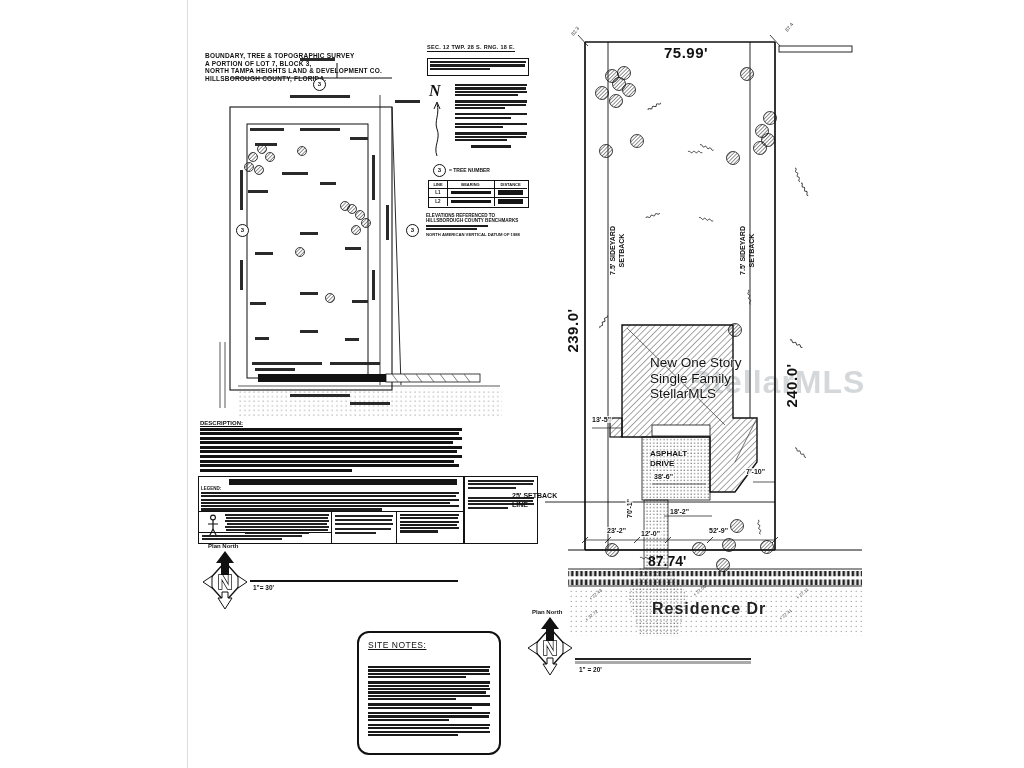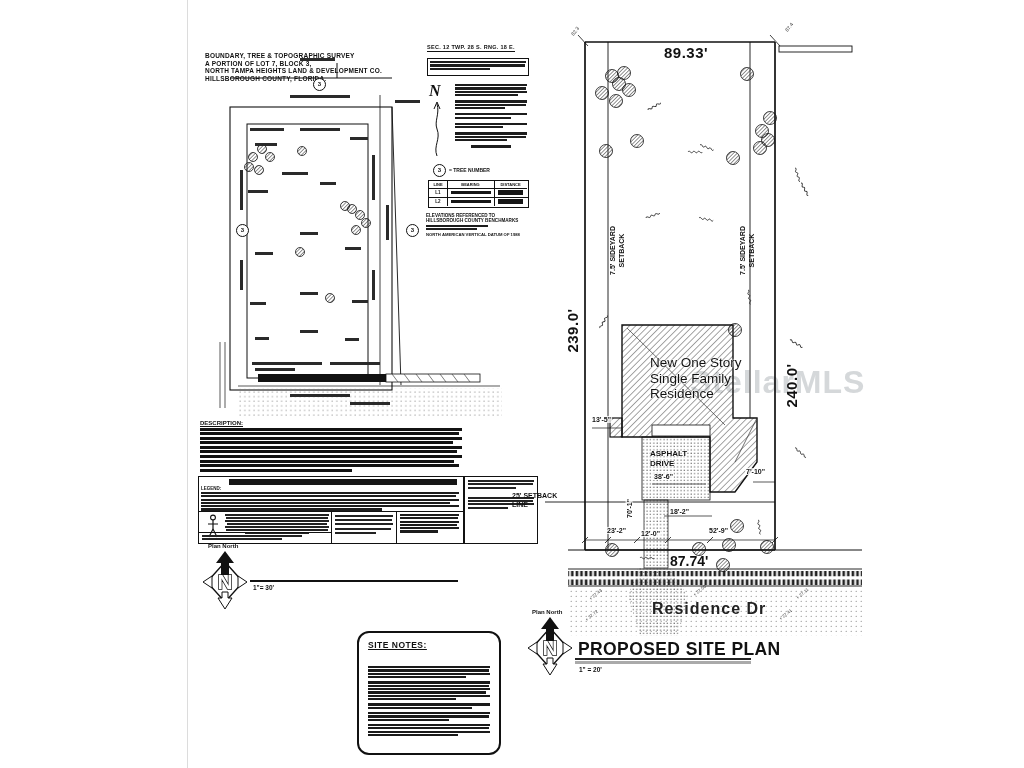--- a/index.html
+++ b/index.html
@@ -222,21 +222,21 @@
     <polygon points="23,0 32,12 27,12 27,24 19,24 19,12 14,12" fill="#111"></polygon>
     <polygon points="23,58 30,47 26,47 26,41 20,41 20,47 16,47" fill="#fff" stroke="#111" stroke-width="1"></polygon>
     <polygon points="1,31 10,25 10,37" fill="#fff" stroke="#111" stroke-width="1"></polygon>
     <polygon points="45,31 36,25 36,37" fill="#fff" stroke="#111" stroke-width="1"></polygon>
     <text x="23" y="38" text-anchor="middle" font-size="21" font-weight="bold" fill="#fff" stroke="#111" stroke-width="1.5" style="paint-order:stroke;">N</text>
   </svg>
   <div class="abs" style="left:250px;top:580px;width:208px;height:2px;background:#111;"></div>
   <div class="abs scale" style="left:253px;top:584px;">1"= 30'</div>
 
   <div class="abs" style="left:357px;top:631px;width:140px;height:120px;border:2.5px solid #111;border-radius:12px;">
-    <div style="margin:7px 0 16px 9px;font-size:8.5px;font-weight:bold;text-decoration:underline;letter-spacing:.5px;">SITE NOTES:</div>
+    <div style="margin:7px 0 16px 9px;font-size:8.5px;font-weight:normal;text-decoration:underline;letter-spacing:.5px;">SITE NOTES:</div>
     <div style="margin:4px 9px 0 9px;">
         <div style="height: 2.2px; margin-bottom: 1.2px; background: rgb(26, 26, 26); width: 100%;"></div>
         <div style="height: 2.2px; margin-bottom: 1.2px; background: rgb(26, 26, 26); width: 99%;"></div>
         <div style="height: 2.2px; margin-bottom: 1.2px; background: rgb(26, 26, 26); width: 100%;"></div>
         <div style="height: 2.2px; margin-bottom: 1.2px; background: rgb(26, 26, 26); width: 80%;"></div>
       </div>
     <div style="margin:3px 9px 0 9px;">
         <div style="height: 2.2px; margin-bottom: 1.2px; background: rgb(26, 26, 26); width: 100%;"></div>
         <div style="height: 2.2px; margin-bottom: 1.2px; background: rgb(26, 26, 26); width: 99%;"></div>
         <div style="height: 2.2px; margin-bottom: 1.2px; background: rgb(26, 26, 26); width: 100%;"></div>
@@ -432,33 +432,33 @@
         <path d="M0,0 c1.6,-2.8 3.2,2.8 4.8,0 c1.6,-2.8 3.2,2.8 4.8,0 c1.6,-2.8 3.2,2.8 4.8,0" fill="none" stroke="#333" stroke-width=".9" transform="translate(700,145) rotate(20)"></path>
         <path d="M0,0 c1.6,-2.8 3.2,2.8 4.8,0 c1.6,-2.8 3.2,2.8 4.8,0 c1.6,-2.8 3.2,2.8 4.8,0" fill="none" stroke="#333" stroke-width=".9" transform="translate(795,168) rotate(70)"></path>
         <path d="M0,0 c1.6,-2.8 3.2,2.8 4.8,0 c1.6,-2.8 3.2,2.8 4.8,0 c1.6,-2.8 3.2,2.8 4.8,0" fill="none" stroke="#333" stroke-width=".9" transform="translate(801,183) rotate(60)"></path>
         <path d="M0,0 c1.6,-2.8 3.2,2.8 4.8,0 c1.6,-2.8 3.2,2.8 4.8,0 c1.6,-2.8 3.2,2.8 4.8,0" fill="none" stroke="#333" stroke-width=".9" transform="translate(758,520) rotate(80)"></path>
         <path d="M0,0 c1.6,-2.8 3.2,2.8 4.8,0 c1.6,-2.8 3.2,2.8 4.8,0 c1.6,-2.8 3.2,2.8 4.8,0" fill="none" stroke="#333" stroke-width=".9" transform="translate(795,448) rotate(40)"></path>
         <path d="M0,0 c1.6,-2.8 3.2,2.8 4.8,0 c1.6,-2.8 3.2,2.8 4.8,0 c1.6,-2.8 3.2,2.8 4.8,0" fill="none" stroke="#333" stroke-width=".9" transform="translate(640,558) rotate(0)"></path>
         <path d="M0,0 c1.6,-2.8 3.2,2.8 4.8,0 c1.6,-2.8 3.2,2.8 4.8,0 c1.6,-2.8 3.2,2.8 4.8,0" fill="none" stroke="#333" stroke-width=".9" transform="translate(688,152) rotate(0)"></path>
       </g>
   </svg>
 
-  <div class="abs bigdim" style="left:664px;top:44px;">89.33'</div>
+  <div class="abs bigdim" style="left:664px;top:44px;">75.99'</div>
   <div class="abs bigdim rot90" style="left:542px;top:322px;width:60px;text-align:center;">239.0'</div>
   <div class="abs bigdim rot90" style="left:761px;top:377px;width:60px;text-align:center;">240.0'</div>
-  <div class="abs" style="left:648px;top:553px;font-size:14px;font-weight:bold;margin-left:22px;">87.74'</div>
+  <div class="abs" style="left:648px;top:553px;font-size:14px;font-weight:bold;">87.74'</div>
 
   <div class="abs sideyard rot90 pre" style="left:572px;top:242px;">7.5' SIDEYARD
 SETBACK</div>
   <div class="abs sideyard rot90 pre" style="left:702px;top:242px;">7.5' SIDEYARD
 SETBACK</div>
 
   <div class="abs resid pre halo" style="left:650px;top:355px;">New One Story
 Single Family
-Residence</div>
+StellarMLS</div>
   <div class="abs pre halo" style="left:650px;top:449px;font-size:8px;font-weight:bold;line-height:9.5px;">ASPHALT
 DRIVE</div>
   <div class="abs pre" style="left:512px;top:492px;font-size:7px;font-weight:bold;line-height:8.5px;">25' SETBACK
 LINE</div>
 
   <div class="abs corner" style="left:570px;top:28px;">82.3</div>
   <div class="abs corner" style="left:784px;top:24px;">87.4</div>
 
   <div id="pr-dims">
       <div class="abs dim halo" style="left: 591px; top: 416px;">13'-5"</div>
@@ -482,18 +482,17 @@
 
   <div class="abs t6b" style="left:532px;top:609px;">Plan North</div>
   <svg class="abs" style="left:527px;top:617px;" width="46" height="58" viewBox="0 0 46 58">
     <polygon points="23,11 41,31 23,51 5,31" fill="none" stroke="#111" stroke-width="1.4"></polygon>
     <polygon points="23,0 32,12 27,12 27,24 19,24 19,12 14,12" fill="#111"></polygon>
     <polygon points="23,58 30,47 26,47 26,41 20,41 20,47 16,47" fill="#fff" stroke="#111" stroke-width="1"></polygon>
     <polygon points="1,31 10,25 10,37" fill="#fff" stroke="#111" stroke-width="1"></polygon>
     <polygon points="45,31 36,25 36,37" fill="#fff" stroke="#111" stroke-width="1"></polygon>
     <text x="23" y="38" text-anchor="middle" font-size="21" font-weight="bold" fill="#fff" stroke="#111" stroke-width="1.5" style="paint-order:stroke;">N</text>
   </svg>
-  <div class="abs title" style="left:578px;top:639px;">PROPOSED SITE PLAN</div>
   <div class="abs" style="left:575px;top:658px;width:176px;height:1.5px;background:#222;"></div>
   <div class="abs" style="left:575px;top:661px;width:176px;height:3px;background:#aaa;"></div>
   <div class="abs scale" style="left:579px;top:666px;">1" = 20'</div>
 
 </div>
 
 </body></html>

